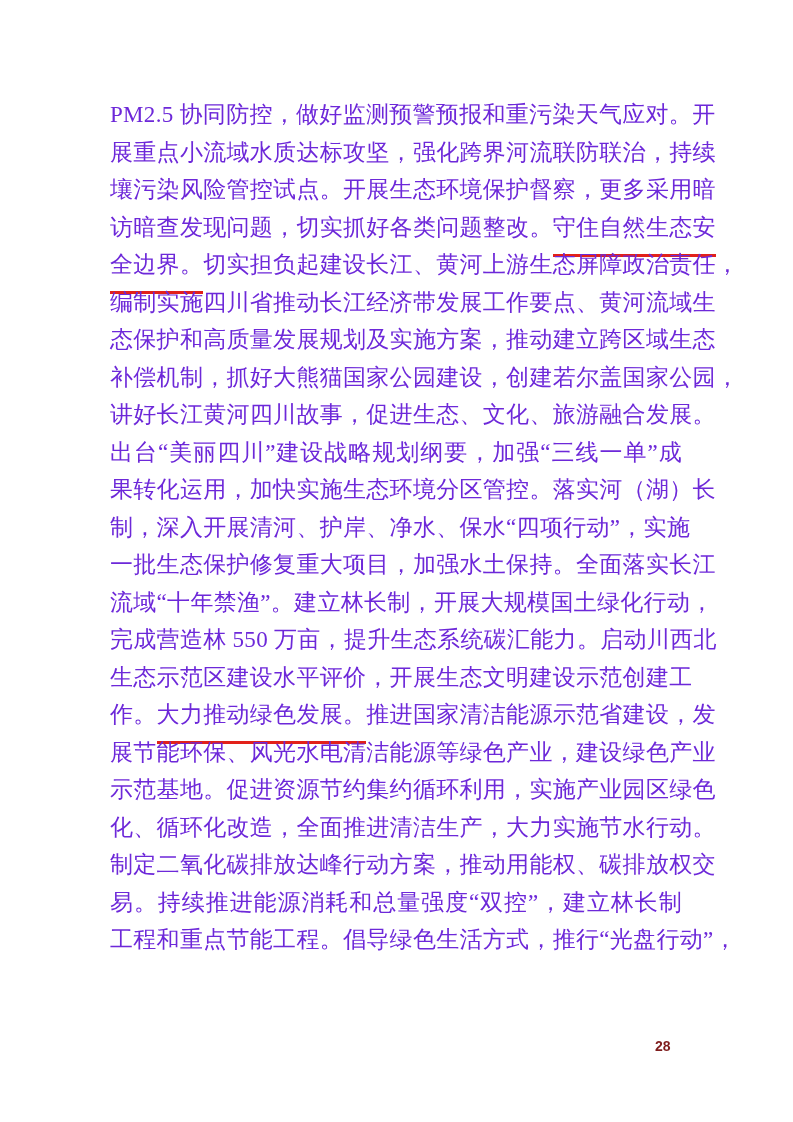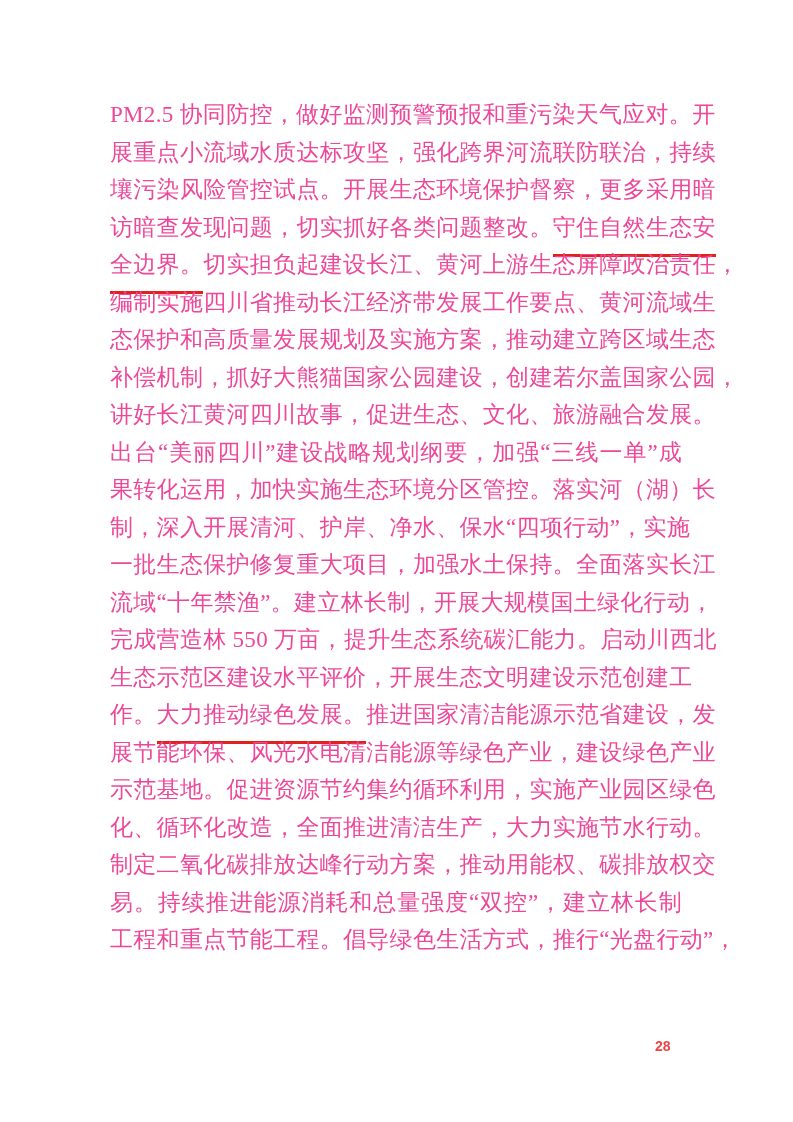--- a/index.html
+++ b/index.html
@@ -41,29 +41,29 @@
     padding-bottom: 14px;
   }
   .pagenum {
     position: absolute;
     top: 1038px;
     left: 655px;
     width: 30px;
     font-family: "Liberation Sans", "DejaVu Sans", sans-serif;
     font-size: 14px;
     font-weight: 600;
-    color: #ef4444;
+    color: #7f1d1d;
     text-align: left;
   }
 </style>
 </head>
 <body>
 
 <div class="page">
-  <main class="textblock" id="textblock" style="color: #ec4899;">
+  <main class="textblock" id="textblock" style="color: #6d28d9;">
       <div class="line"><span class="seg">PM2.5 协同防控，做好监测预警预报和重污染天气应对。开</span></div>
       <div class="line"><span class="seg">展重点小流域水质达标攻坚，强化跨界河流联防联治，持续</span></div>
       <div class="line"><span class="seg">壤污染风险管控试点。开展生态环境保护督察，更多采用暗</span></div>
       <div class="line"><span class="seg">访暗查发现问题，切实抓好各类问题整改。</span><span class="seg u">守住自然生态安</span></div>
       <div class="line"><span class="seg u">全边界。</span><span class="seg">切实担负起建设长江、黄河上游生态屏障政治责任，</span></div>
       <div class="line"><span class="seg">编制实施四川省推动长江经济带发展工作要点、黄河流域生</span></div>
       <div class="line"><span class="seg">态保护和高质量发展规划及实施方案，推动建立跨区域生态</span></div>
       <div class="line"><span class="seg">补偿机制，抓好大熊猫国家公园建设，创建若尔盖国家公园，</span></div>
       <div class="line"><span class="seg">讲好长江黄河四川故事，促进生态、文化、旅游融合发展。</span></div>
       <div class="line"><span class="seg">出台“美丽四川”建设战略规划纲要，加强“三线一单”成</span></div>

